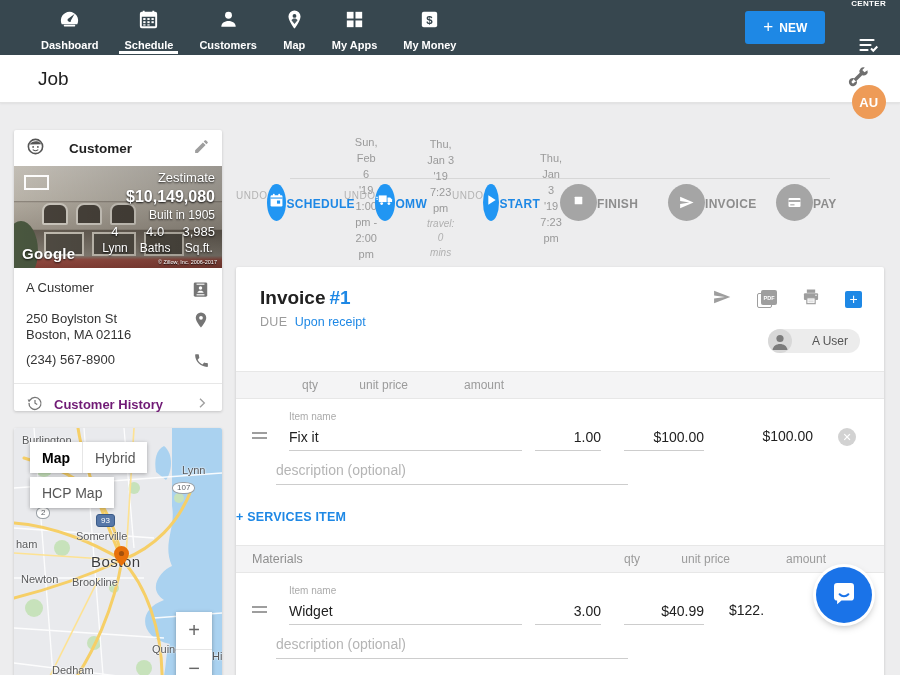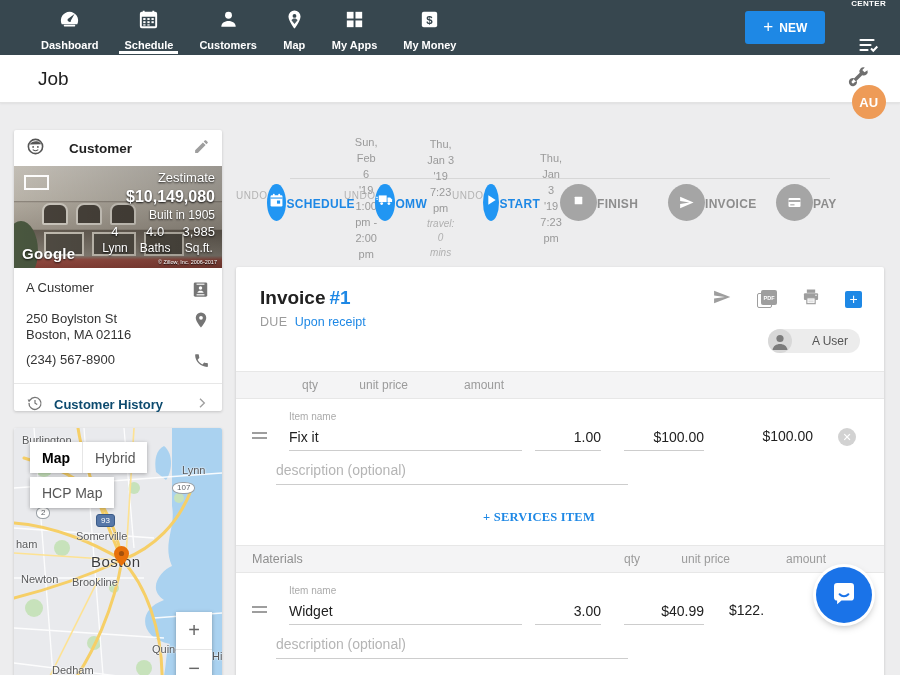--- a/index.html
+++ b/index.html
@@ -60,21 +60,21 @@
   .z-stat .l { font-size:12px; }
   .g-logo { position:absolute; left:8px; bottom:6px; color:#fff; font-size:15px; font-weight:bold;
     letter-spacing:.3px; text-shadow:0 1px 2px rgba(0,0,0,.8); }
   .z-copy { position:absolute; right:5px; bottom:3px; color:#fff; font-size:5.5px; text-shadow:0 1px 1px rgba(0,0,0,.9); }
 
   .cust-row { display:flex; align-items:flex-start; padding:8px 12px 0 12px; }
   .cust-row .txt { font-size:13px; color:#333; line-height:1.25; }
   .cust-row .ric { margin-left:auto; cursor:pointer; }
   .cust-div { border-top:1px solid #e7e7e7; margin-top:10px; }
   .hist-row { display:flex; align-items:center; padding:10px 12px; cursor:pointer; }
-  .hist-row .txt { font-size:13px; font-weight:bold; color:#0c4a6e; margin-left:10px; }
+  .hist-row .txt { font-size:13px; font-weight:bold; color:#701a75; margin-left:10px; }
   .hist-row .chev { margin-left:auto; }
 
   
   .map-card { left:14px; top:428px; width:208px; height:260px; overflow:hidden; }
   .map-svg { position:absolute; inset:0; }
   .map-label { position:absolute; color:#58595b; font-size:11px; text-shadow:0 0 2px #fff,0 0 2px #fff; white-space:nowrap; }
   .map-label.big { color:#3a3a3c; font-size:15px; letter-spacing:.5px; }
   .shield { position:absolute; background:#fff; border:1px solid #9aa0a6; border-radius:45%;
     font-size:8px; color:#5f6368; padding:0 4px; line-height:10px; }
   .shield.i93 { background:#5677a8; color:#fff; border-color:#3b5b88; border-radius:3px; line-height:11px; }
@@ -148,21 +148,21 @@
   .num-in { text-align:right; }
   .f-qty { width:66px; } .f-price { width:80px; margin-left:10px; }
   .f-amt { width:86px; margin-left:10px; text-align:right; font-size:14px; color:#212121; padding-bottom:7px; }
   .f-x { width:42px; display:flex; justify-content:center; padding-bottom:5px; }
   .x-circle { width:18px; height:18px; border-radius:50%; background:#d2d2d2; color:#fff; font-size:11px;
     display:flex; align-items:center; justify-content:center; cursor:pointer; }
   .desc-row { padding:8px 32px 6px 40px; }
   .desc-in { width:352px; border:none; border-bottom:1px solid #cdcdcd; font-size:14px; padding:3px 0 6px 0;
     font-family:inherit; outline:none; background:transparent; color:#212121; }
   .desc-in::placeholder, .u-input::placeholder { color:#b5b5b5; }
-  .add-row { text-align:center; padding:16px 42px 20px 0;font-family:Liberation Serif, serif; }
+  .add-row { text-align:left; padding:16px 42px 20px 0; }
   .add-link { color:#1E88E5; font-size:12.5px; font-weight:bold; letter-spacing:.2px; cursor:pointer; text-decoration:none; }
 
   
   .chat-fab { position:absolute; left:816px; top:567px; width:56px; height:56px; border-radius:50%;
     background:#1A73E8; box-shadow:0 0 0 3px #fff, 0 3px 8px rgba(0,0,0,.35); display:flex;
     align-items:center; justify-content:center; cursor:pointer; z-index:40; }
 </style>
 </head>
 <body>
 

